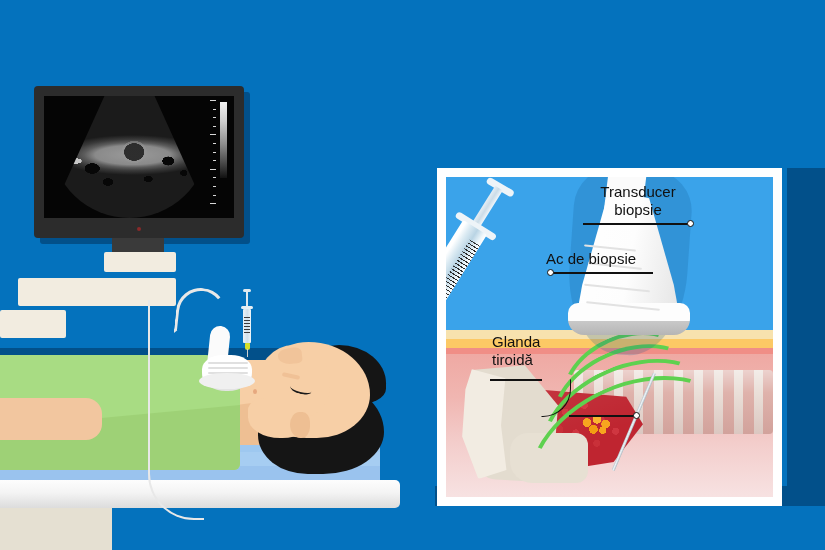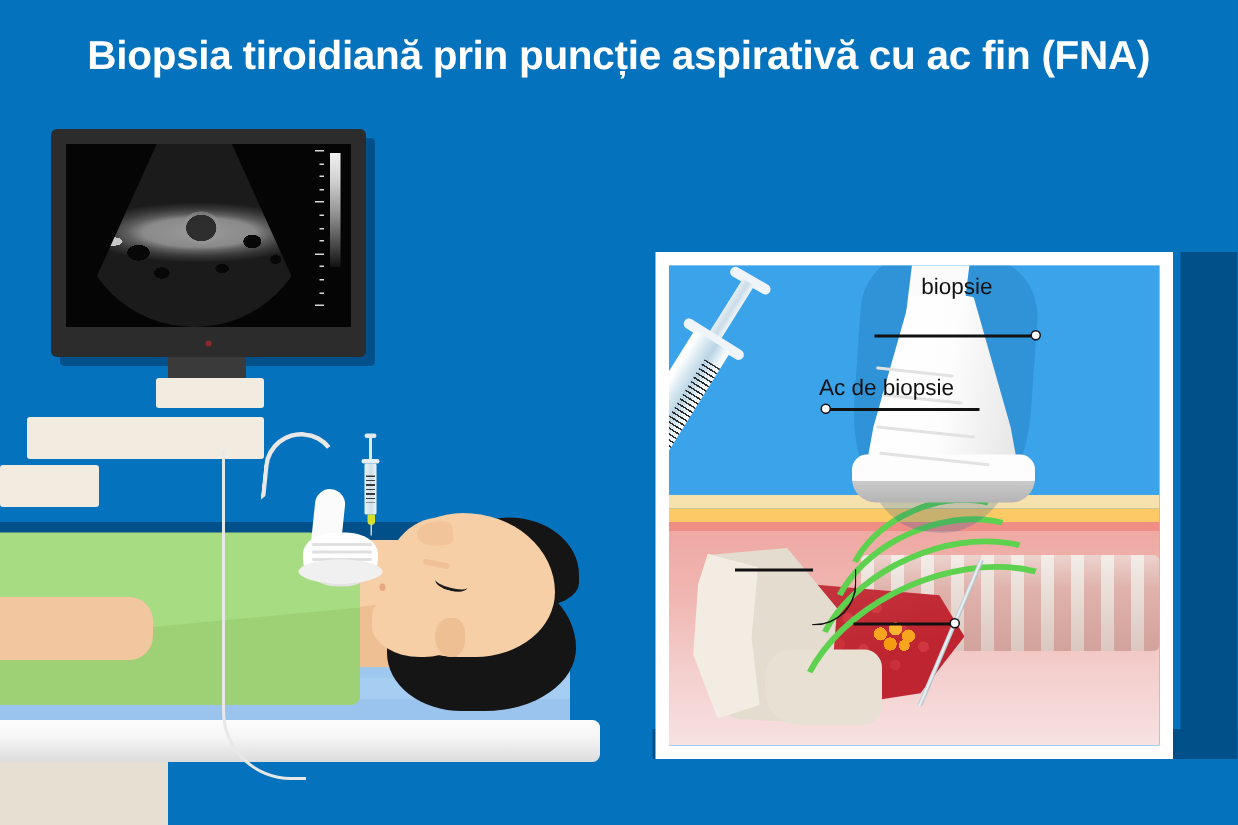--- a/index.html
+++ b/index.html
@@ -394,21 +394,20 @@
   }
 </style>
 </head>
 <body>
 
 <div class="stage">
 
   <div class="accent-rect"></div>
   <div class="accent-rect2"></div>
 
-  <div class="title">Biopsia tiroidiană prin puncție aspirativă cu ac fin (FNA)</div>
 
   <div class="monitor-shadow"></div>
   <div class="monitor"></div>
   <div class="screen">
     <div class="us-fan"></div>
     <div class="us-fan2"></div>
     <div class="us-scale"></div>
     <div class="us-ticks">
         <i style="top: 0px; width: 6px;"></i>
         <i style="top: 8.6px; width: 3px;"></i>
@@ -525,27 +524,32 @@
         <div class="sb-rod"></div>
         <div class="sb-flange"></div>
         <div class="sb-barrel"></div>
         <div class="sb-scale"></div>
 
       </div>
     </div>
   </div>
 
   <div class="lbl lbl-transducer">
+    <div>Transducer</div>
     <div>biopsie</div>
   </div>
   <div class="lead" style="left:583px; top:223px; width:106px;"></div>
   <div class="dot" style="left:687px; top:220px;"></div>
 
   <div class="lbl lbl-needle">Ac de biopsie</div>
   <div class="lead" style="left:553px; top:272px; width:100px;"></div>
   <div class="dot" style="left:547px; top:269px;"></div>
 
+  <div class="lbl lbl-gland">
+    <div>Glanda</div>
+    <div>tiroidă</div>
+  </div>
   <div class="lead" style="left:490px; top:379px; width:52px;"></div>
   <div class="curve-lead" style="left:541px; top:379px; width:30px; height:38px; border-radius:0 0 28px 0; border-bottom-color:#111; border-right-color:#111; border-top-color:transparent; border-left-color:transparent;"></div>
   <div class="lead" style="left:569px; top:415px; width:66px;"></div>
   <div class="dot" style="left:633px; top:412px;"></div>
 
 </div>
 
 </body></html>

